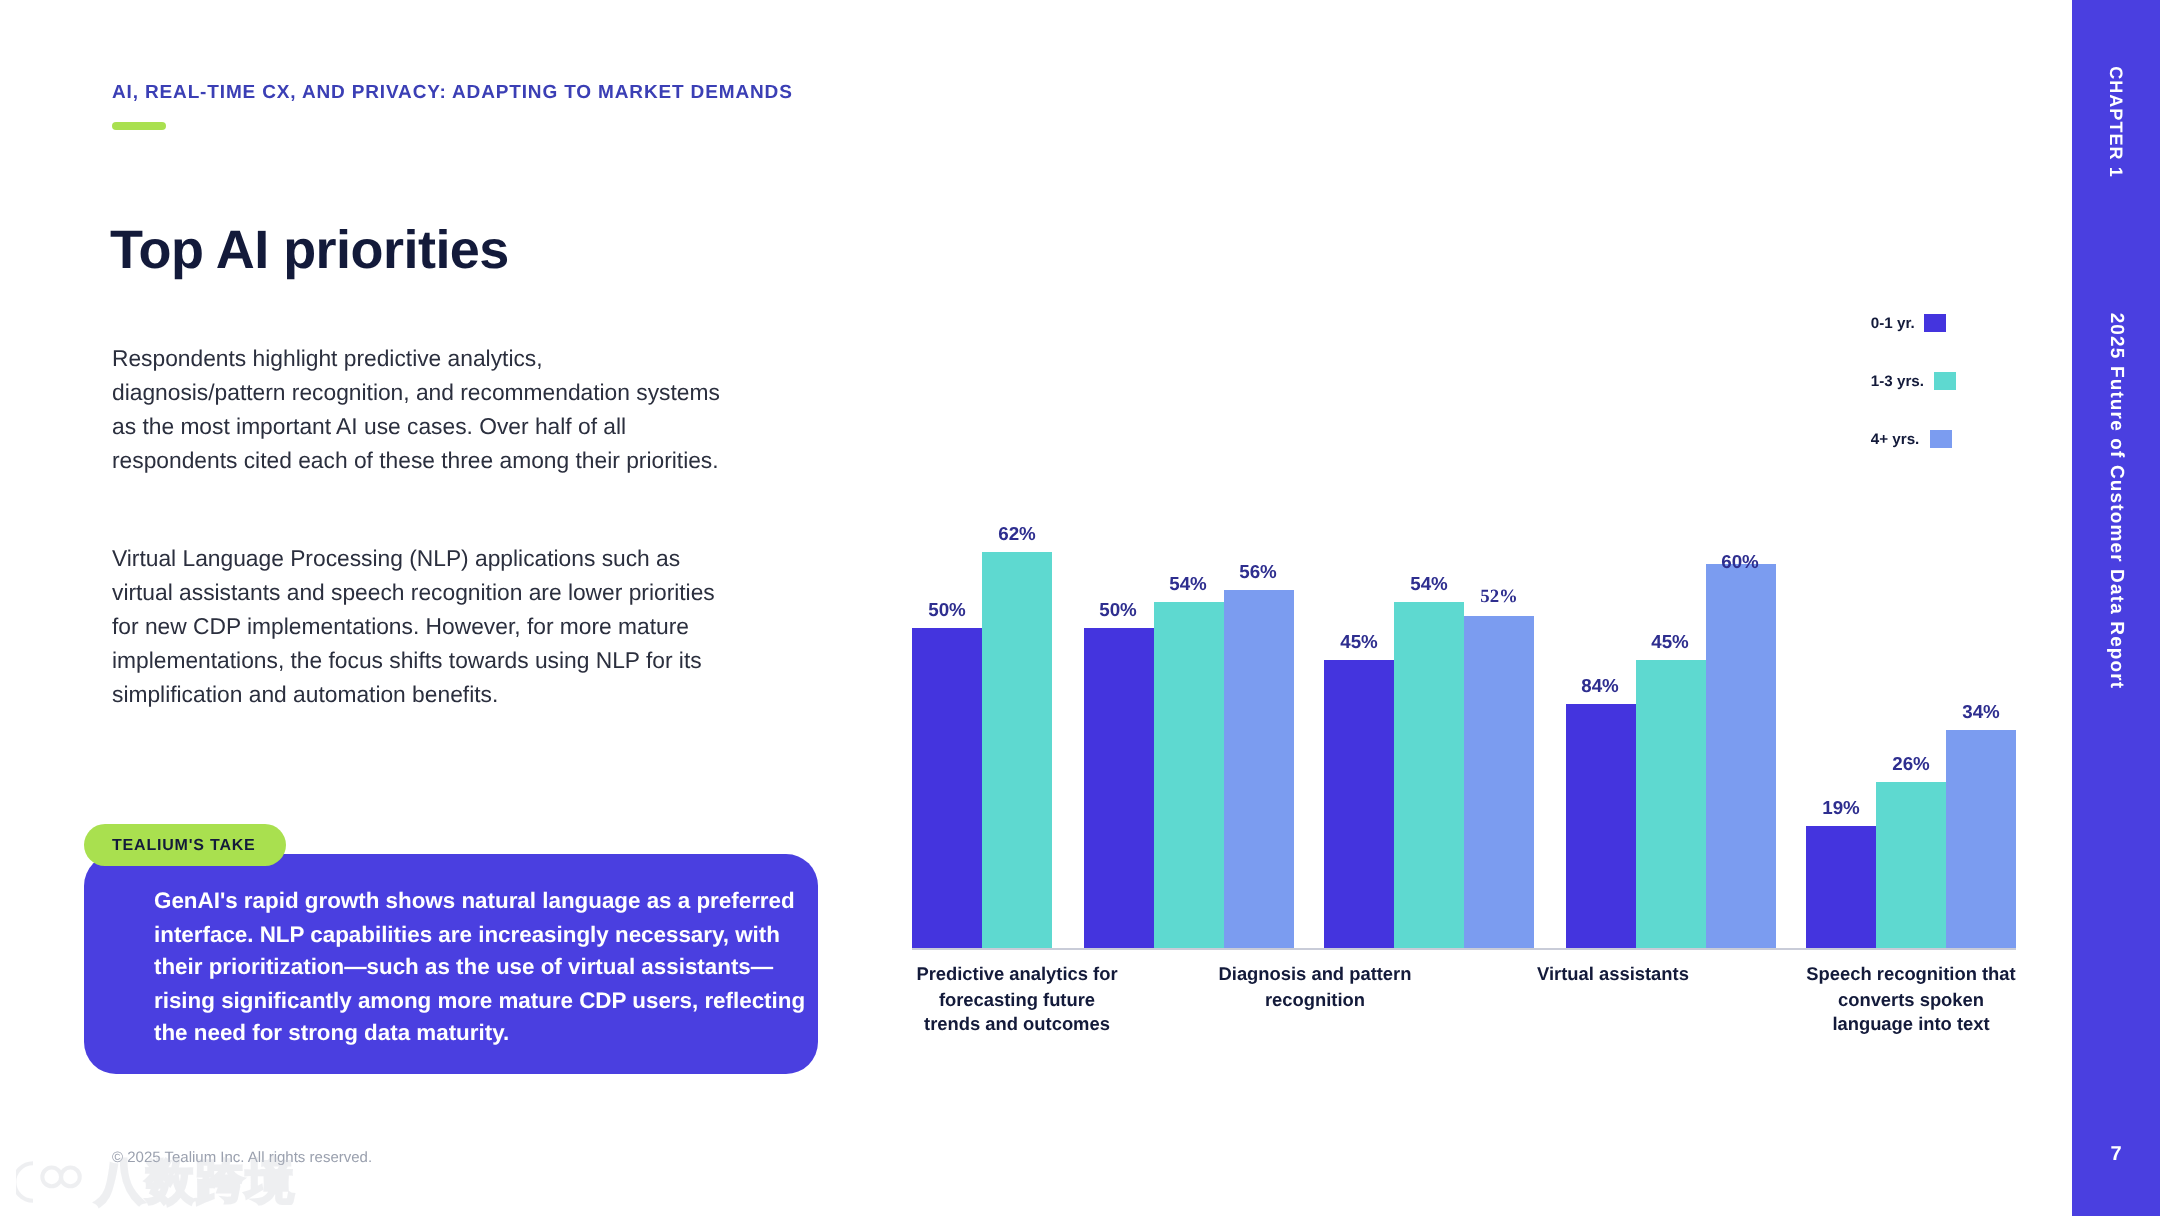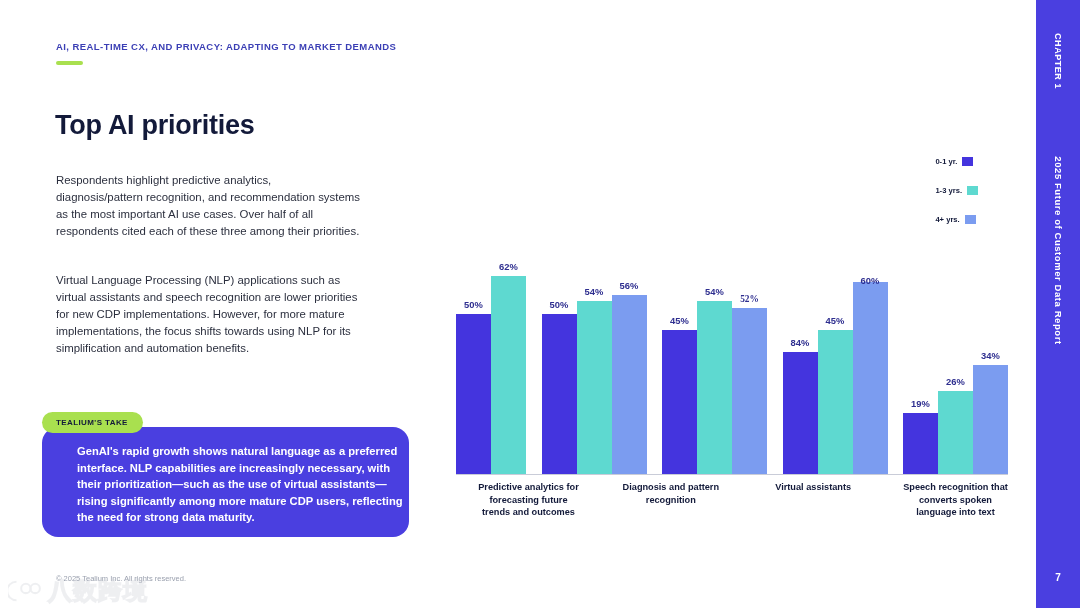--- a/index.html
+++ b/index.html
@@ -348,21 +348,21 @@
           <div class="bar-label" style="bottom: 87.2px;">26%</div>
         </div>
         <div class="bar-wrap">
           <div class="bar" style="height: 108.8px; background: rgb(123, 156, 240);"></div>
           <div class="bar-label" style="bottom: 112.8px;">34%</div>
         </div>
       </div>
     </div>
   <div class="axis-line"></div>
   <div class="cat-labels" id="cat-labels">
-      <div class="cat" style="width: 105px; margin-left: 20px;">Predictive analytics for forecasting future trends and outcomes</div>
+      <div class="cat" style="width: 105px;">Predictive analytics for forecasting future trends and outcomes</div>
       <div class="cat" style="width: 105px;">Diagnosis and pattern recognition</div>
       <div class="cat" style="width: 105px;">Virtual assistants</div>
       <div class="cat" style="width: 105px;">Speech recognition that converts spoken language into text</div>
     </div>
 
   <div class="footer-copy">© 2025 Tealium Inc. All rights reserved.</div>
 
   <div class="watermark">
     <svg class="wm-logo" viewBox="0 0 40 30">
       <path d="M10 4 A11 11 0 1 0 10 26" stroke="#c9ccd4" stroke-width="2.4" fill="none"></path>

